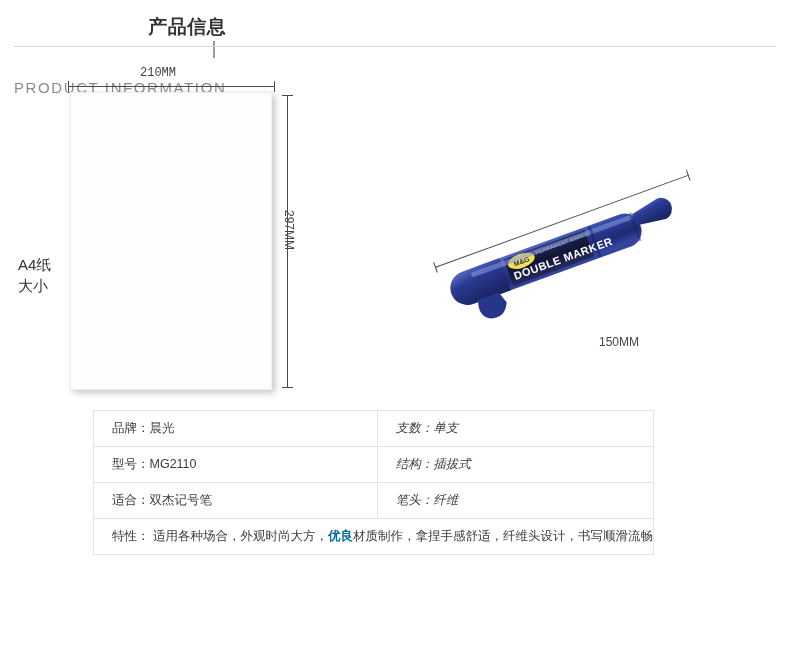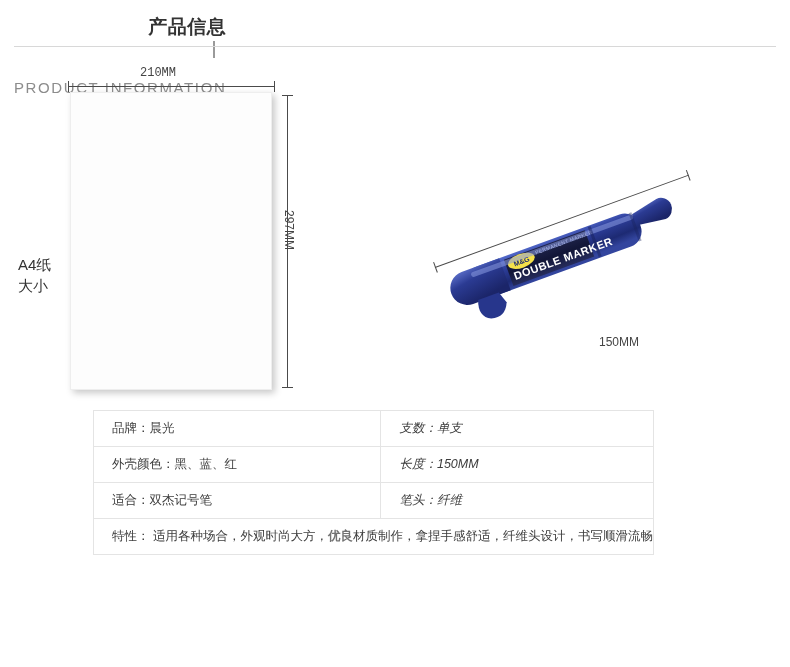--- a/index.html
+++ b/index.html
@@ -198,21 +198,21 @@
   .spec td {
     border: 1px solid #e4e4e4;
     height: 35px;
     padding: 0 0 0 18px;
     vertical-align: middle;
     white-space: nowrap;
   }
   .spec td.col-left { width: 338px; }
   .spec td.col-right { width: 338px; font-style: italic; }
   .spec td.full { width: 676px; }
-  .spec .bold-kw { font-weight: bold; color: #737373; }
+  .spec .bold-kw { font-weight: bold; color: #0369a1; }
 </style>
 </head>
 <body>
 
 <div class="header">
   <span class="cn">产品信息</span>
   <span class="bar"></span>
   <span class="en">PRODUCT INFORMATION</span>
 </div>
 <div class="header-rule"></div>
@@ -283,22 +283,22 @@
   </div>
 </div>
 
 <table class="spec">
   <tbody>
     <tr>
       <td class="col-left">品牌：晨光</td>
       <td class="col-right">支数：单支</td>
     </tr>
     <tr>
-      <td class="col-left">外壳颜色：黑、蓝、红</td>
-      <td class="col-right">长度：150MM</td>
+      <td class="col-left">型号：MG2110</td>
+      <td class="col-right">结构：插拔式</td>
     </tr>
     <tr>
       <td class="col-left">适合：双杰记号笔</td>
       <td class="col-right">笔头：纤维</td>
     </tr>
     <tr>
       <td class="full" colspan="2">
         <span>特性： 适用各种场合，外观时尚大方，</span><span class="bold-kw">优良</span><span>材质制作，拿捏手感舒适，纤维头设计，书写顺滑流畅</span>
       </td>
     </tr>

